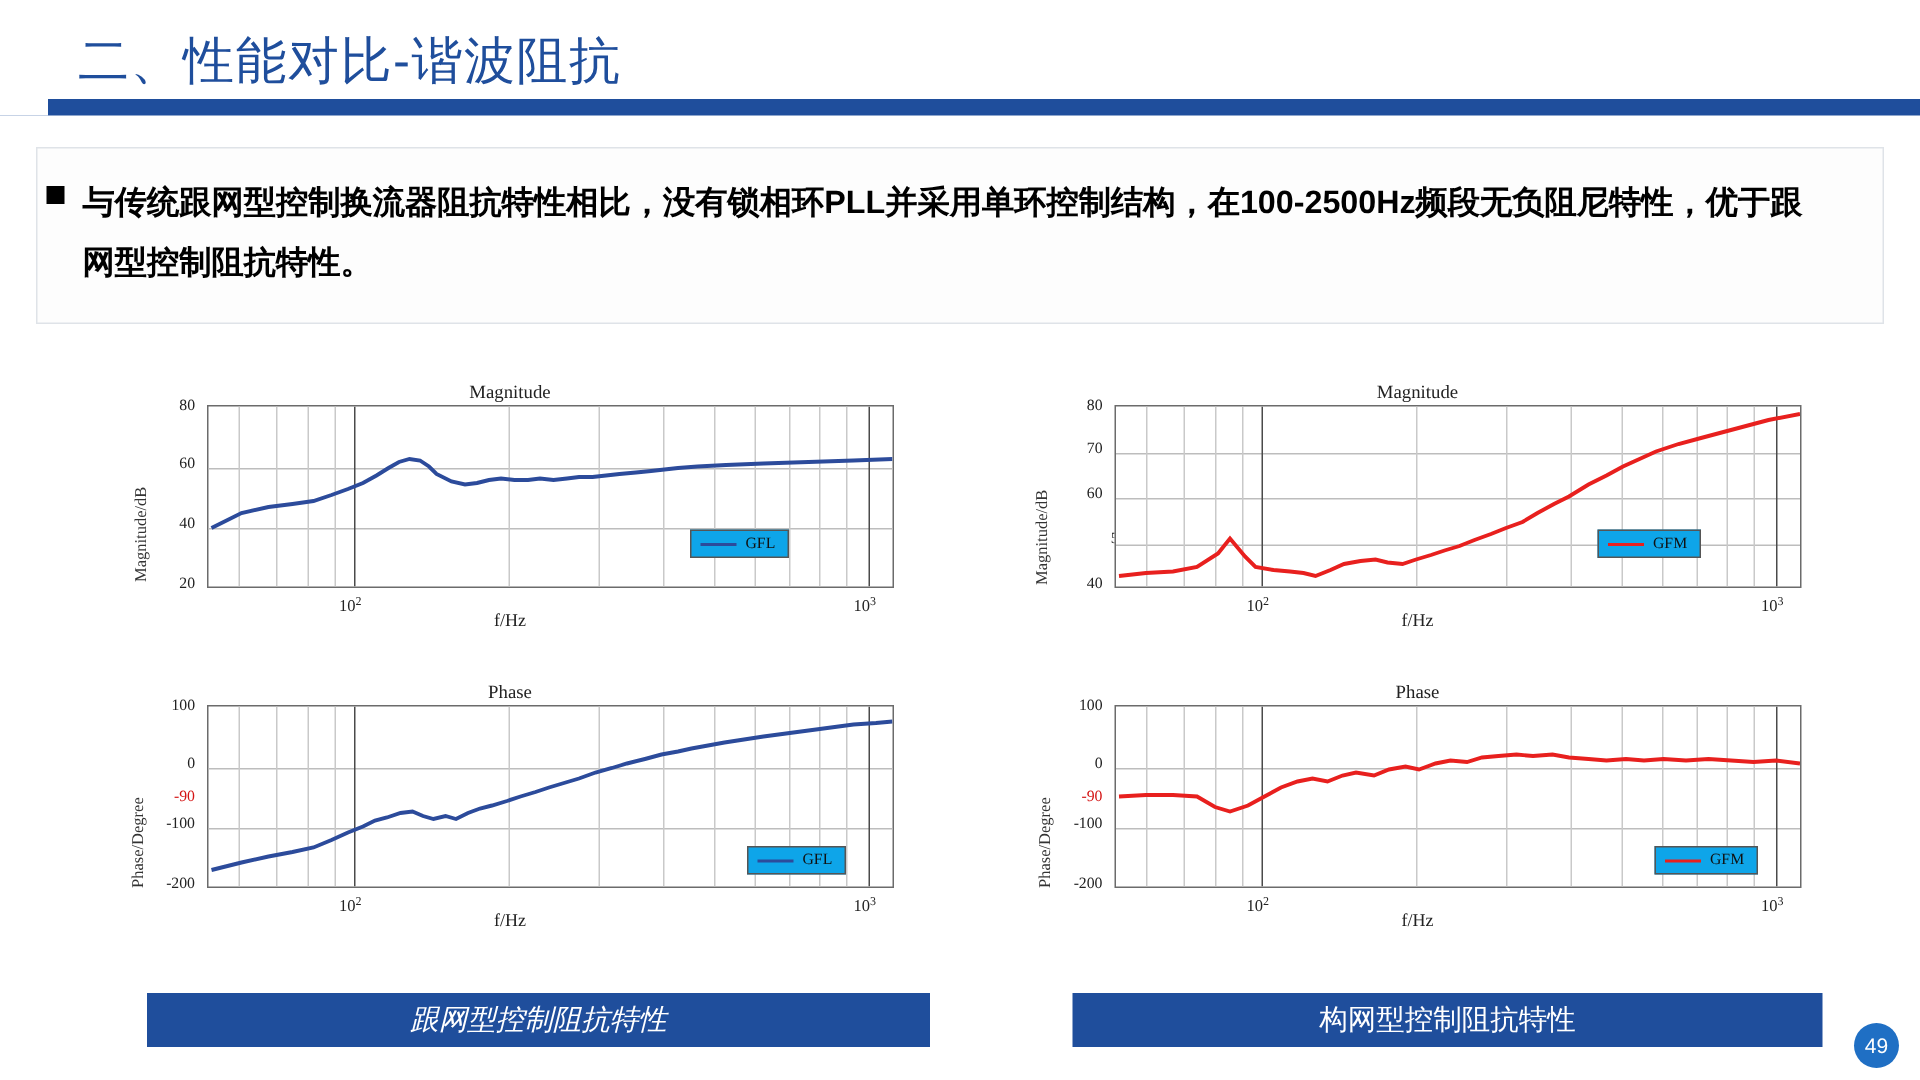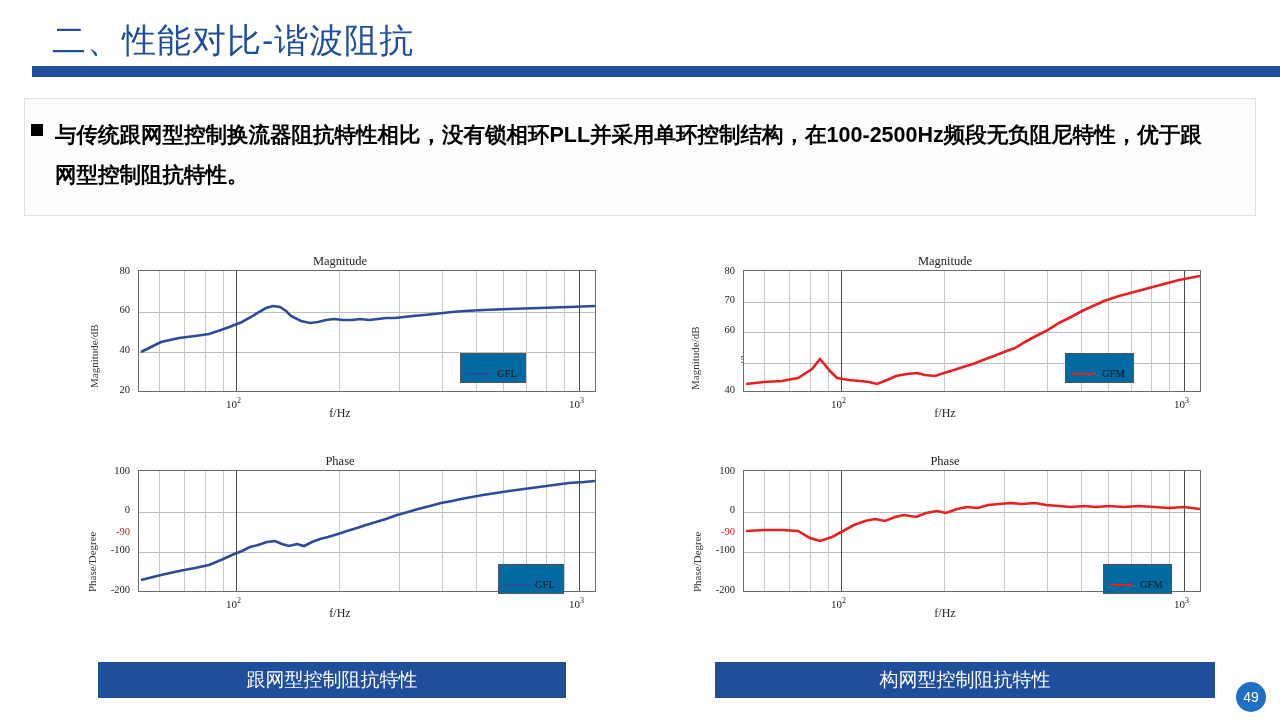--- a/index.html
+++ b/index.html
@@ -168,24 +168,24 @@
     width: 100%;
     text-align: center;
     font-size: 12px;
     color: #222;
     font-family: "Liberation Serif", serif;
     top: 166px;
   }
   .legend {
     position: absolute;
     border: 1px solid #555;
-    background: #0369a1;
+    background: #0ea5e9;
     display: flex;
     align-items: center;
-    padding: 14px 8px 3px 6px;
+    padding: 3px 8px 3px 6px;
     font-size: 10.5px;
     font-family: "Liberation Serif", serif;
     color: #111;
   }
   .legend-line {
     width: 24px;
     height: 0;
     border-top-width: 2.5px;
     border-top-style: solid;
     margin-right: 6px;
@@ -194,21 +194,21 @@
     position: absolute;
     height: 36px;
     background: #1f4e9c;
     color: #ffffff;
     font-size: 19px;
     display: flex;
     align-items: center;
     justify-content: center;
     font-family: "Liberation Sans", sans-serif;
   }
-  .caption-left { left: 98px; top: 662px; width: 468px; }
+  .caption-left { left: 98px; top: 662px; width: 522px; font-style: italic; }
   .caption-right { left: 715px; top: 662px; width: 500px; }
   .page-badge {
     position: absolute;
     right: 14px;
     bottom: 8px;
     width: 30px;
     height: 30px;
     border-radius: 50%;
     background: #1f6fc4;
     color: #ffffff;

